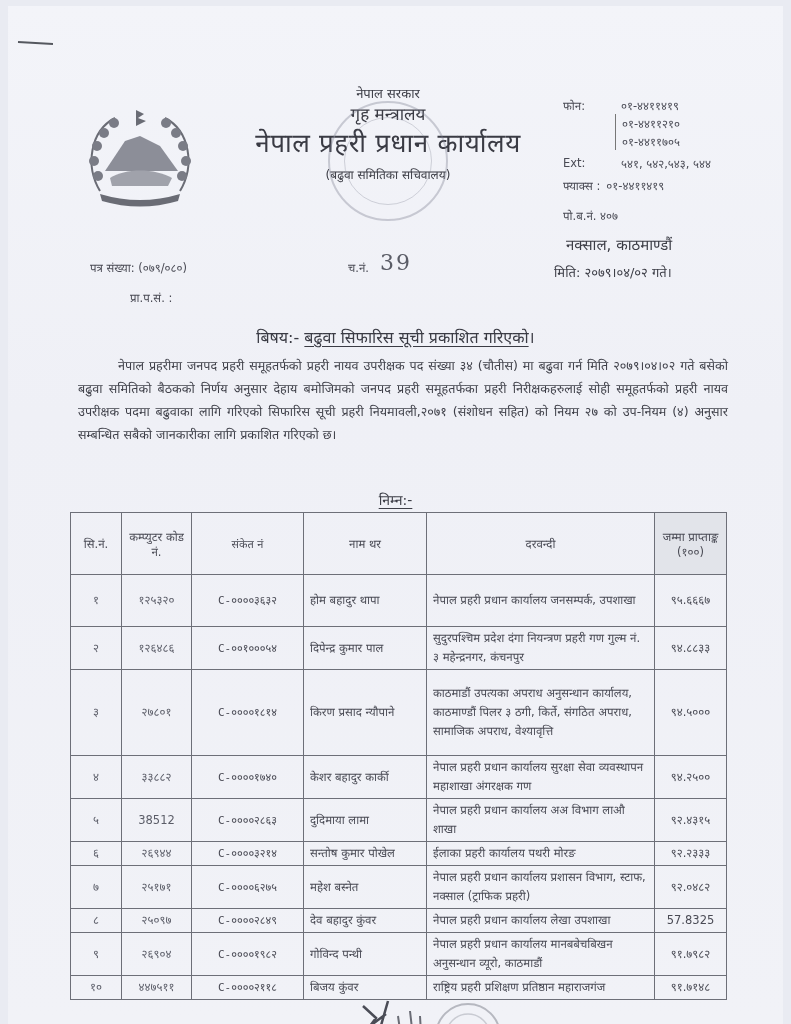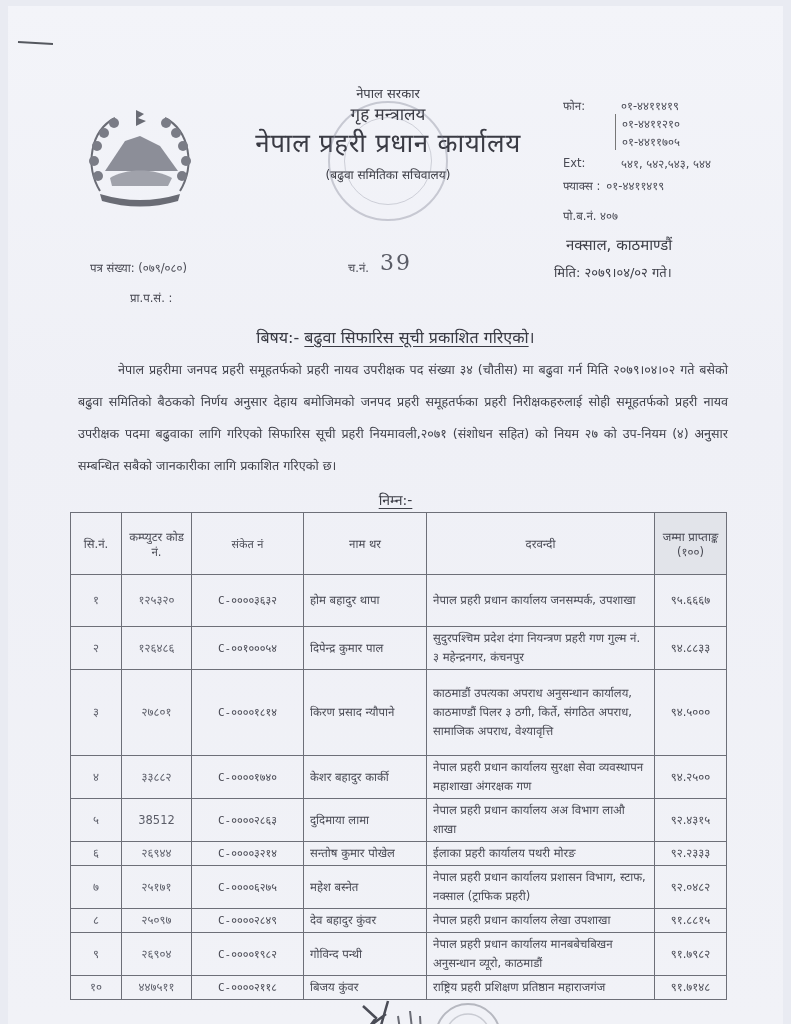--- a/index.html
+++ b/index.html
@@ -60,21 +60,21 @@
       font-family: "DejaVu Serif", serif; font-size: 22px; color: #5a5c66; letter-spacing: 2px;
     }
     
     .subject {
       position: absolute; left: 0; width: 100%; top: 320px; text-align: center;
       font-size: 16px; color: #3a3b44;
     }
     .subject .underline { text-decoration: underline; text-underline-offset: 3px; }
     .body-text {
       position: absolute; left: 70px; top: 348px; width: 650px;
-      font-size: 12.6px; line-height: 32px; color: #3e3f48; text-align: justify;
+      font-size: 12.6px; line-height: 23px; color: #3e3f48; text-align: justify;
       text-indent: 40px;
     }
     .nimna {
       position: absolute; left: 0; width: 100%; top: 484px; text-align: center;
       font-size: 14px; color: #3e3f48;
     }
     .nimna span { text-decoration: underline; text-underline-offset: 3px; }
     
     .tbl {
       position: absolute; left: 62px; top: 506px;
@@ -241,21 +241,21 @@
         <td class="c-name">महेश बस्नेत</td>
         <td class="c-post">नेपाल प्रहरी प्रधान कार्यालय प्रशासन विभाग, स्टाफ, नक्साल (ट्राफिक प्रहरी)</td>
         <td class="c-score">९२.०४८२</td>
       </tr>
       <tr style="height:23px;">
         <td class="c-sn">८</td>
         <td class="c-code">२५०९७</td>
         <td class="c-sym">C-००००२८४९</td>
         <td class="c-name">देव बहादुर कुंवर</td>
         <td class="c-post">नेपाल प्रहरी प्रधान कार्यालय लेखा उपशाखा</td>
-        <td class="c-score">९१.८८१५</td>
+        <td class="c-score">57.8325</td>
       </tr>
       <tr style="height:42px;">
         <td class="c-sn">९</td>
         <td class="c-code">२६९०४</td>
         <td class="c-sym">C-००००१९८२</td>
         <td class="c-name">गोविन्द पन्थी</td>
         <td class="c-post">नेपाल प्रहरी प्रधान कार्यालय मानबबेचबिखन अनुसन्धान व्यूरो, काठमाडौं</td>
         <td class="c-score">९१.७९८२</td>
       </tr>
       <tr style="height:22px;">

